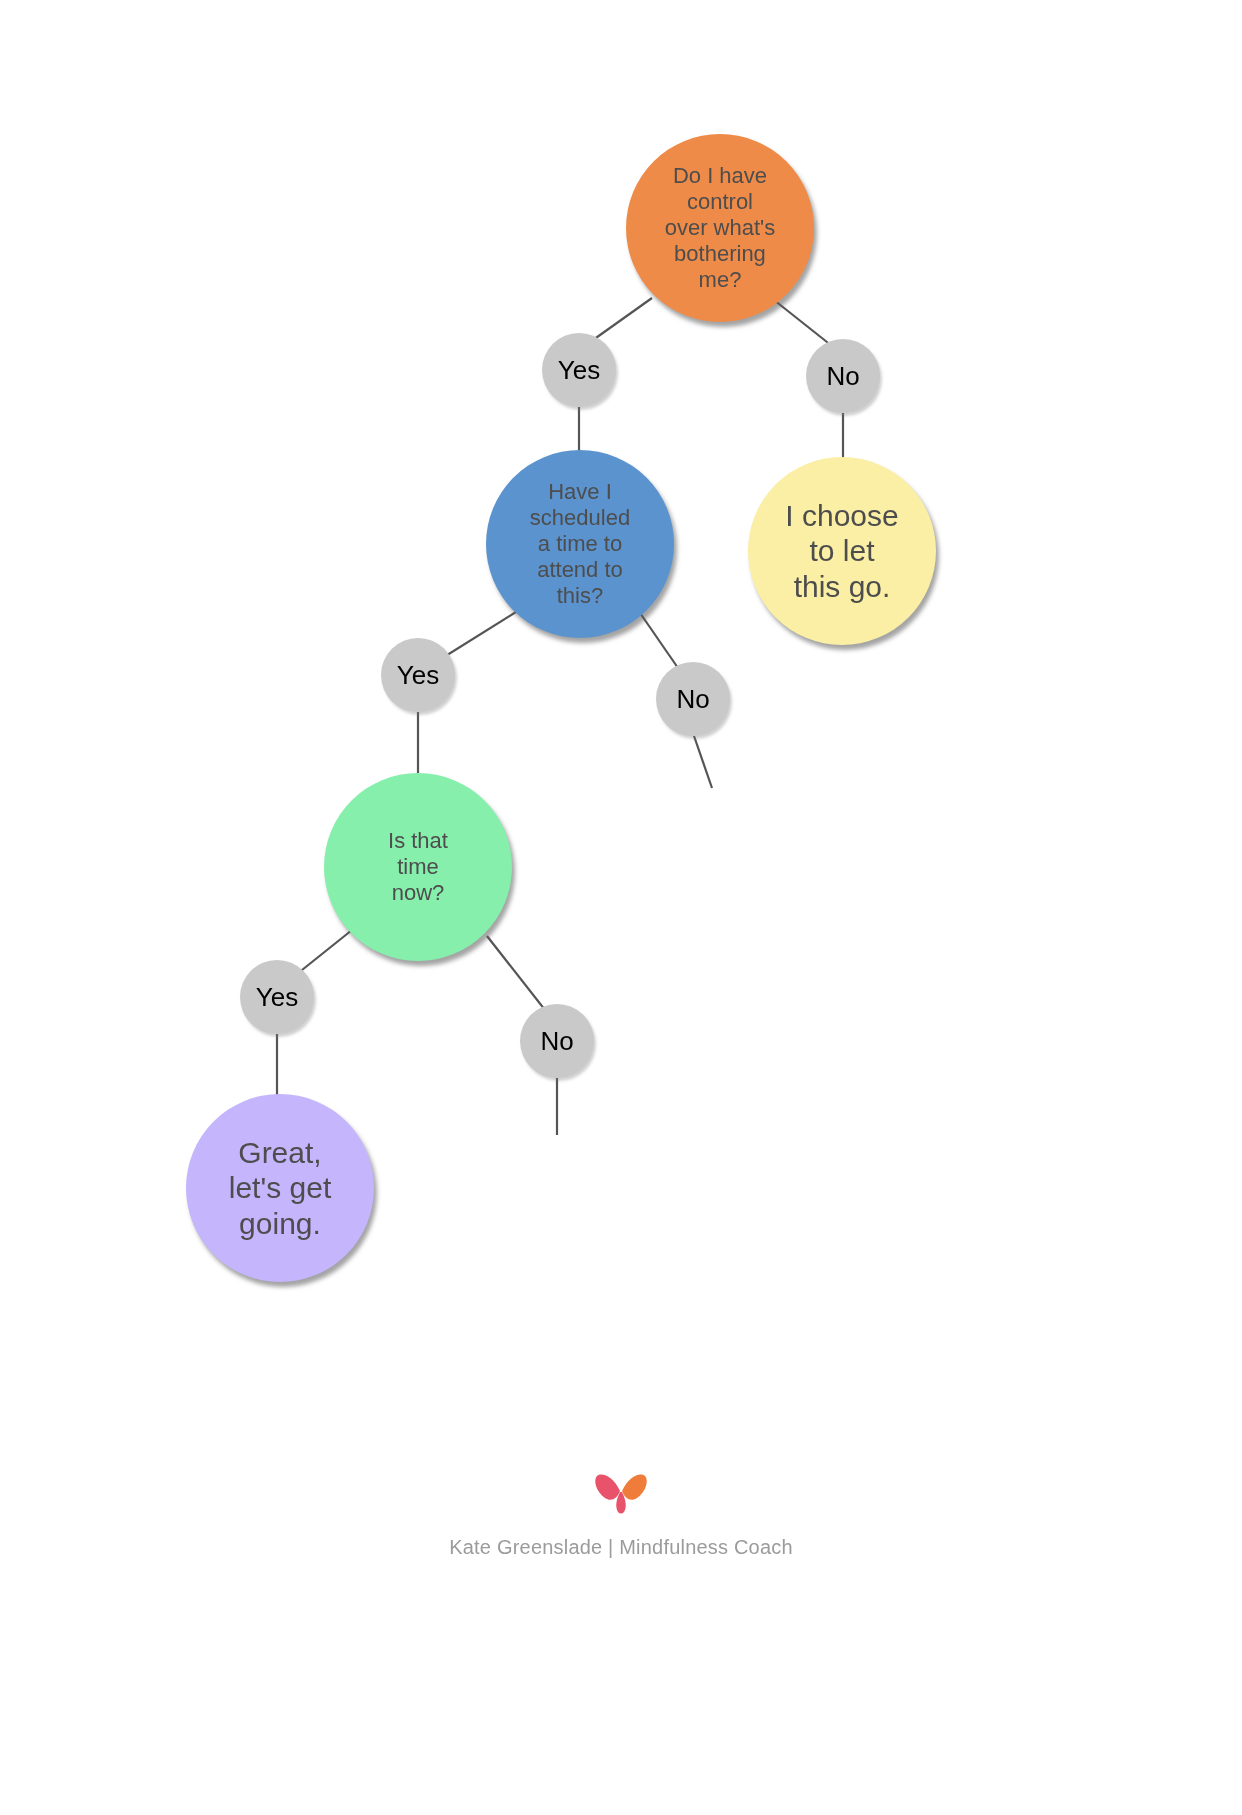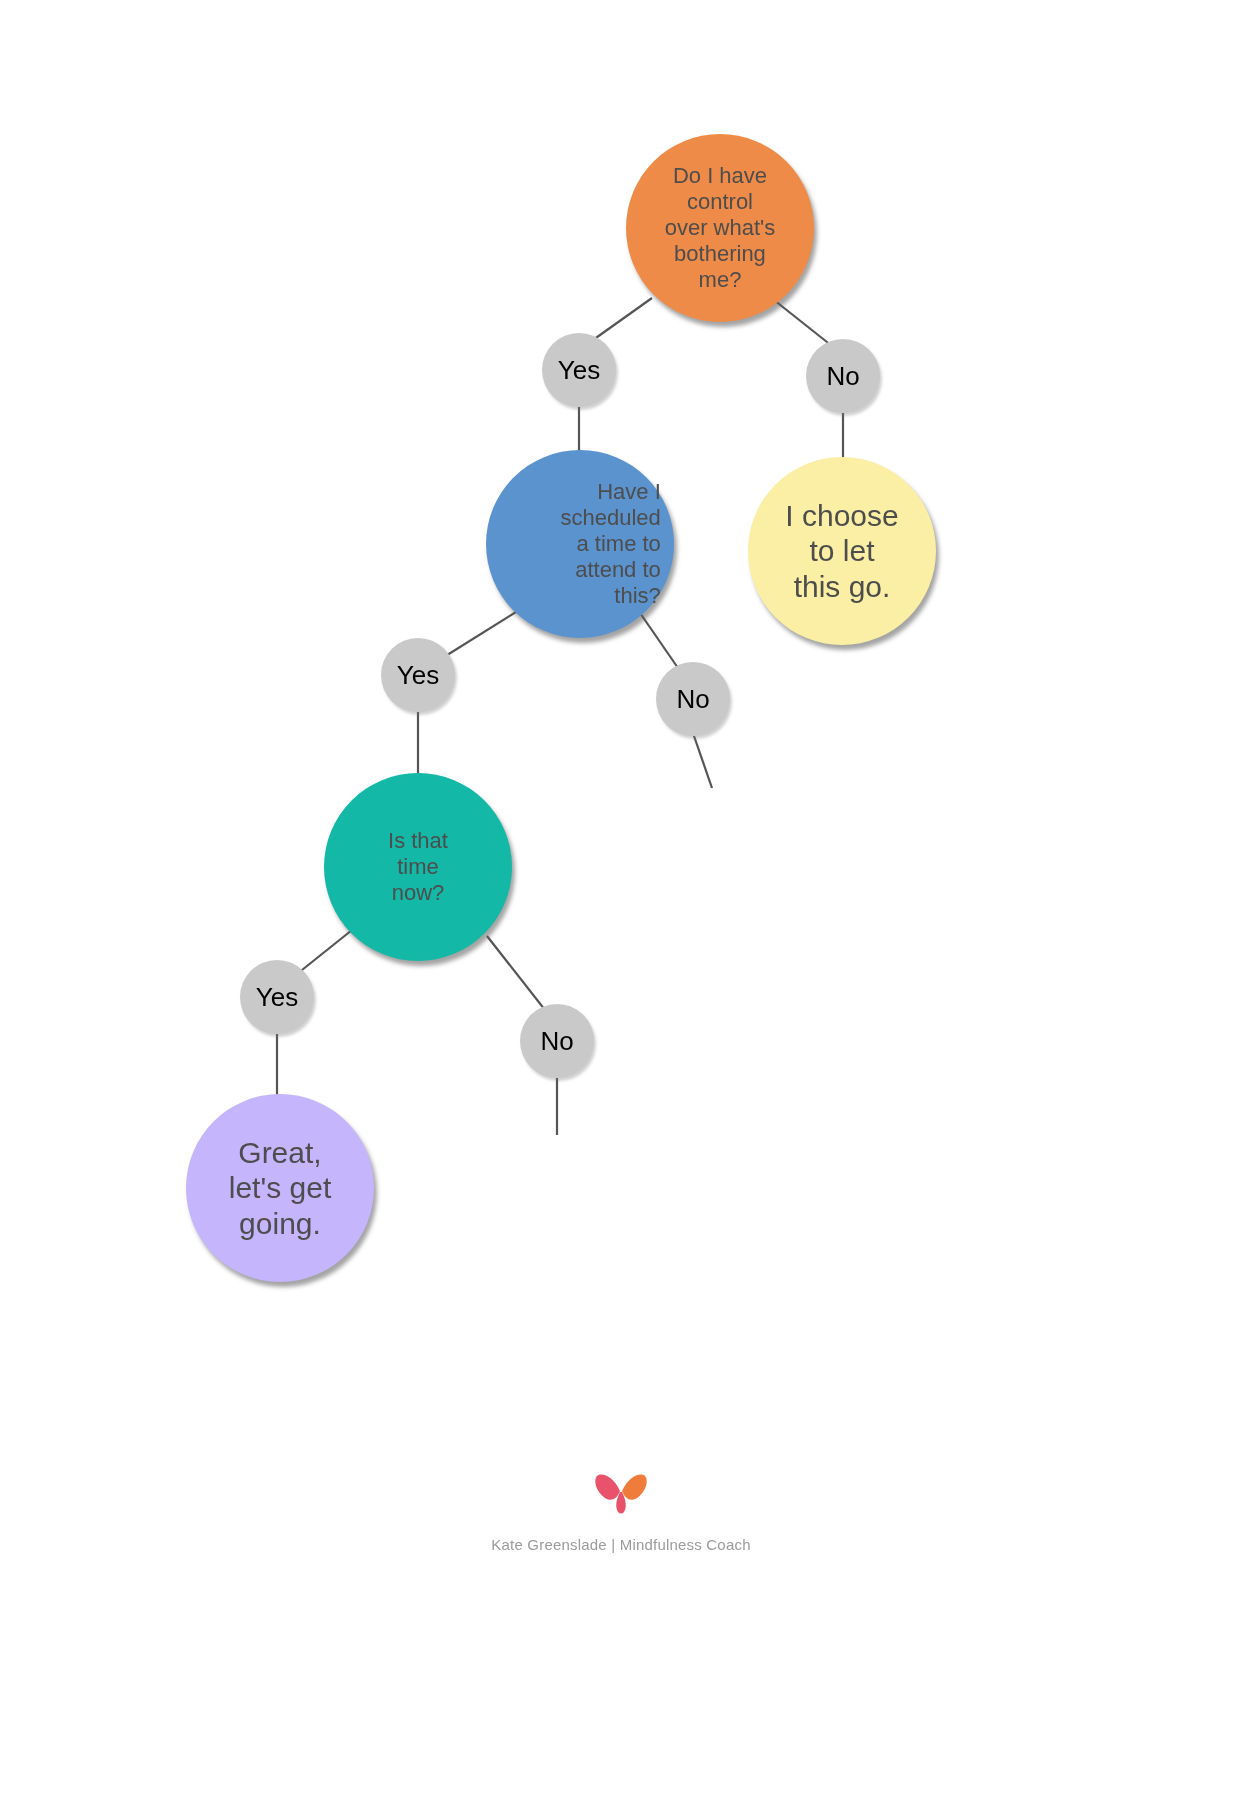--- a/index.html
+++ b/index.html
@@ -61,23 +61,23 @@
     z-index: 3;
   }
   .connector .label {
     font-size: 26px;
     color: #000000;
     line-height: 1;
   }
 
   
   .n-control   { left: 626px;  top: 134px;  width: 188px; height: 188px; background: #ef8b48; }
-  .n-schedule  { left: 486px;  top: 450px;  width: 188px; height: 188px; background: #5b93cf; text-align: right; }
+  .n-schedule  { left: 486px;  top: 450px;  width: 188px; height: 188px; background: #5b93cf; }
   .n-letgo     { left: 748px;  top: 457px;  width: 188px; height: 188px; background: #faefa4; }
-  .n-isnow     { left: 324px;  top: 773px;  width: 188px; height: 188px; background: #14b8a6; }
+  .n-isnow     { left: 324px;  top: 773px;  width: 188px; height: 188px; background: #86efac; }
   .n-besttime  { left: 626px;  top: 780px;  width: 188px; height: 188px; background: #46abbd; }
   .n-getgoing  { left: 186px;  top: 1094px; width: 188px; height: 188px; background: #c4b5fd; }
   .n-stopworry { left: 464px;  top: 1127px; width: 188px; height: 188px; background: #26a35c; }
 
   .c-yes1 { left: 542px;  top: 333px;  width: 74px; height: 74px; }
   .c-no1  { left: 806px;  top: 339px;  width: 74px; height: 74px; }
   .c-yes2 { left: 381px;  top: 638px;  width: 74px; height: 74px; }
   .c-no2  { left: 656px;  top: 662px;  width: 74px; height: 74px; }
   .c-yes3 { left: 240px;  top: 960px;  width: 74px; height: 74px; }
   .c-no3  { left: 520px;  top: 1004px; width: 74px; height: 74px; }
@@ -88,21 +88,21 @@
     left: 0;
     top: 1470px;
     width: 1242px;
     text-align: center;
   }
   #logo {
     display: block;
     margin: 0 auto 22px auto;
   }
   #credit {
-    font-size: 15px;
+    font-size: 20px;
     color: #9b9b9b;
     letter-spacing: 0.2px;
   }
 </style>
 </head>
 <body>
 
 <div id="canvas">
 
   <svg id="edges" viewBox="0 0 1242 1815" width="1242" height="1815" aria-hidden="true">

